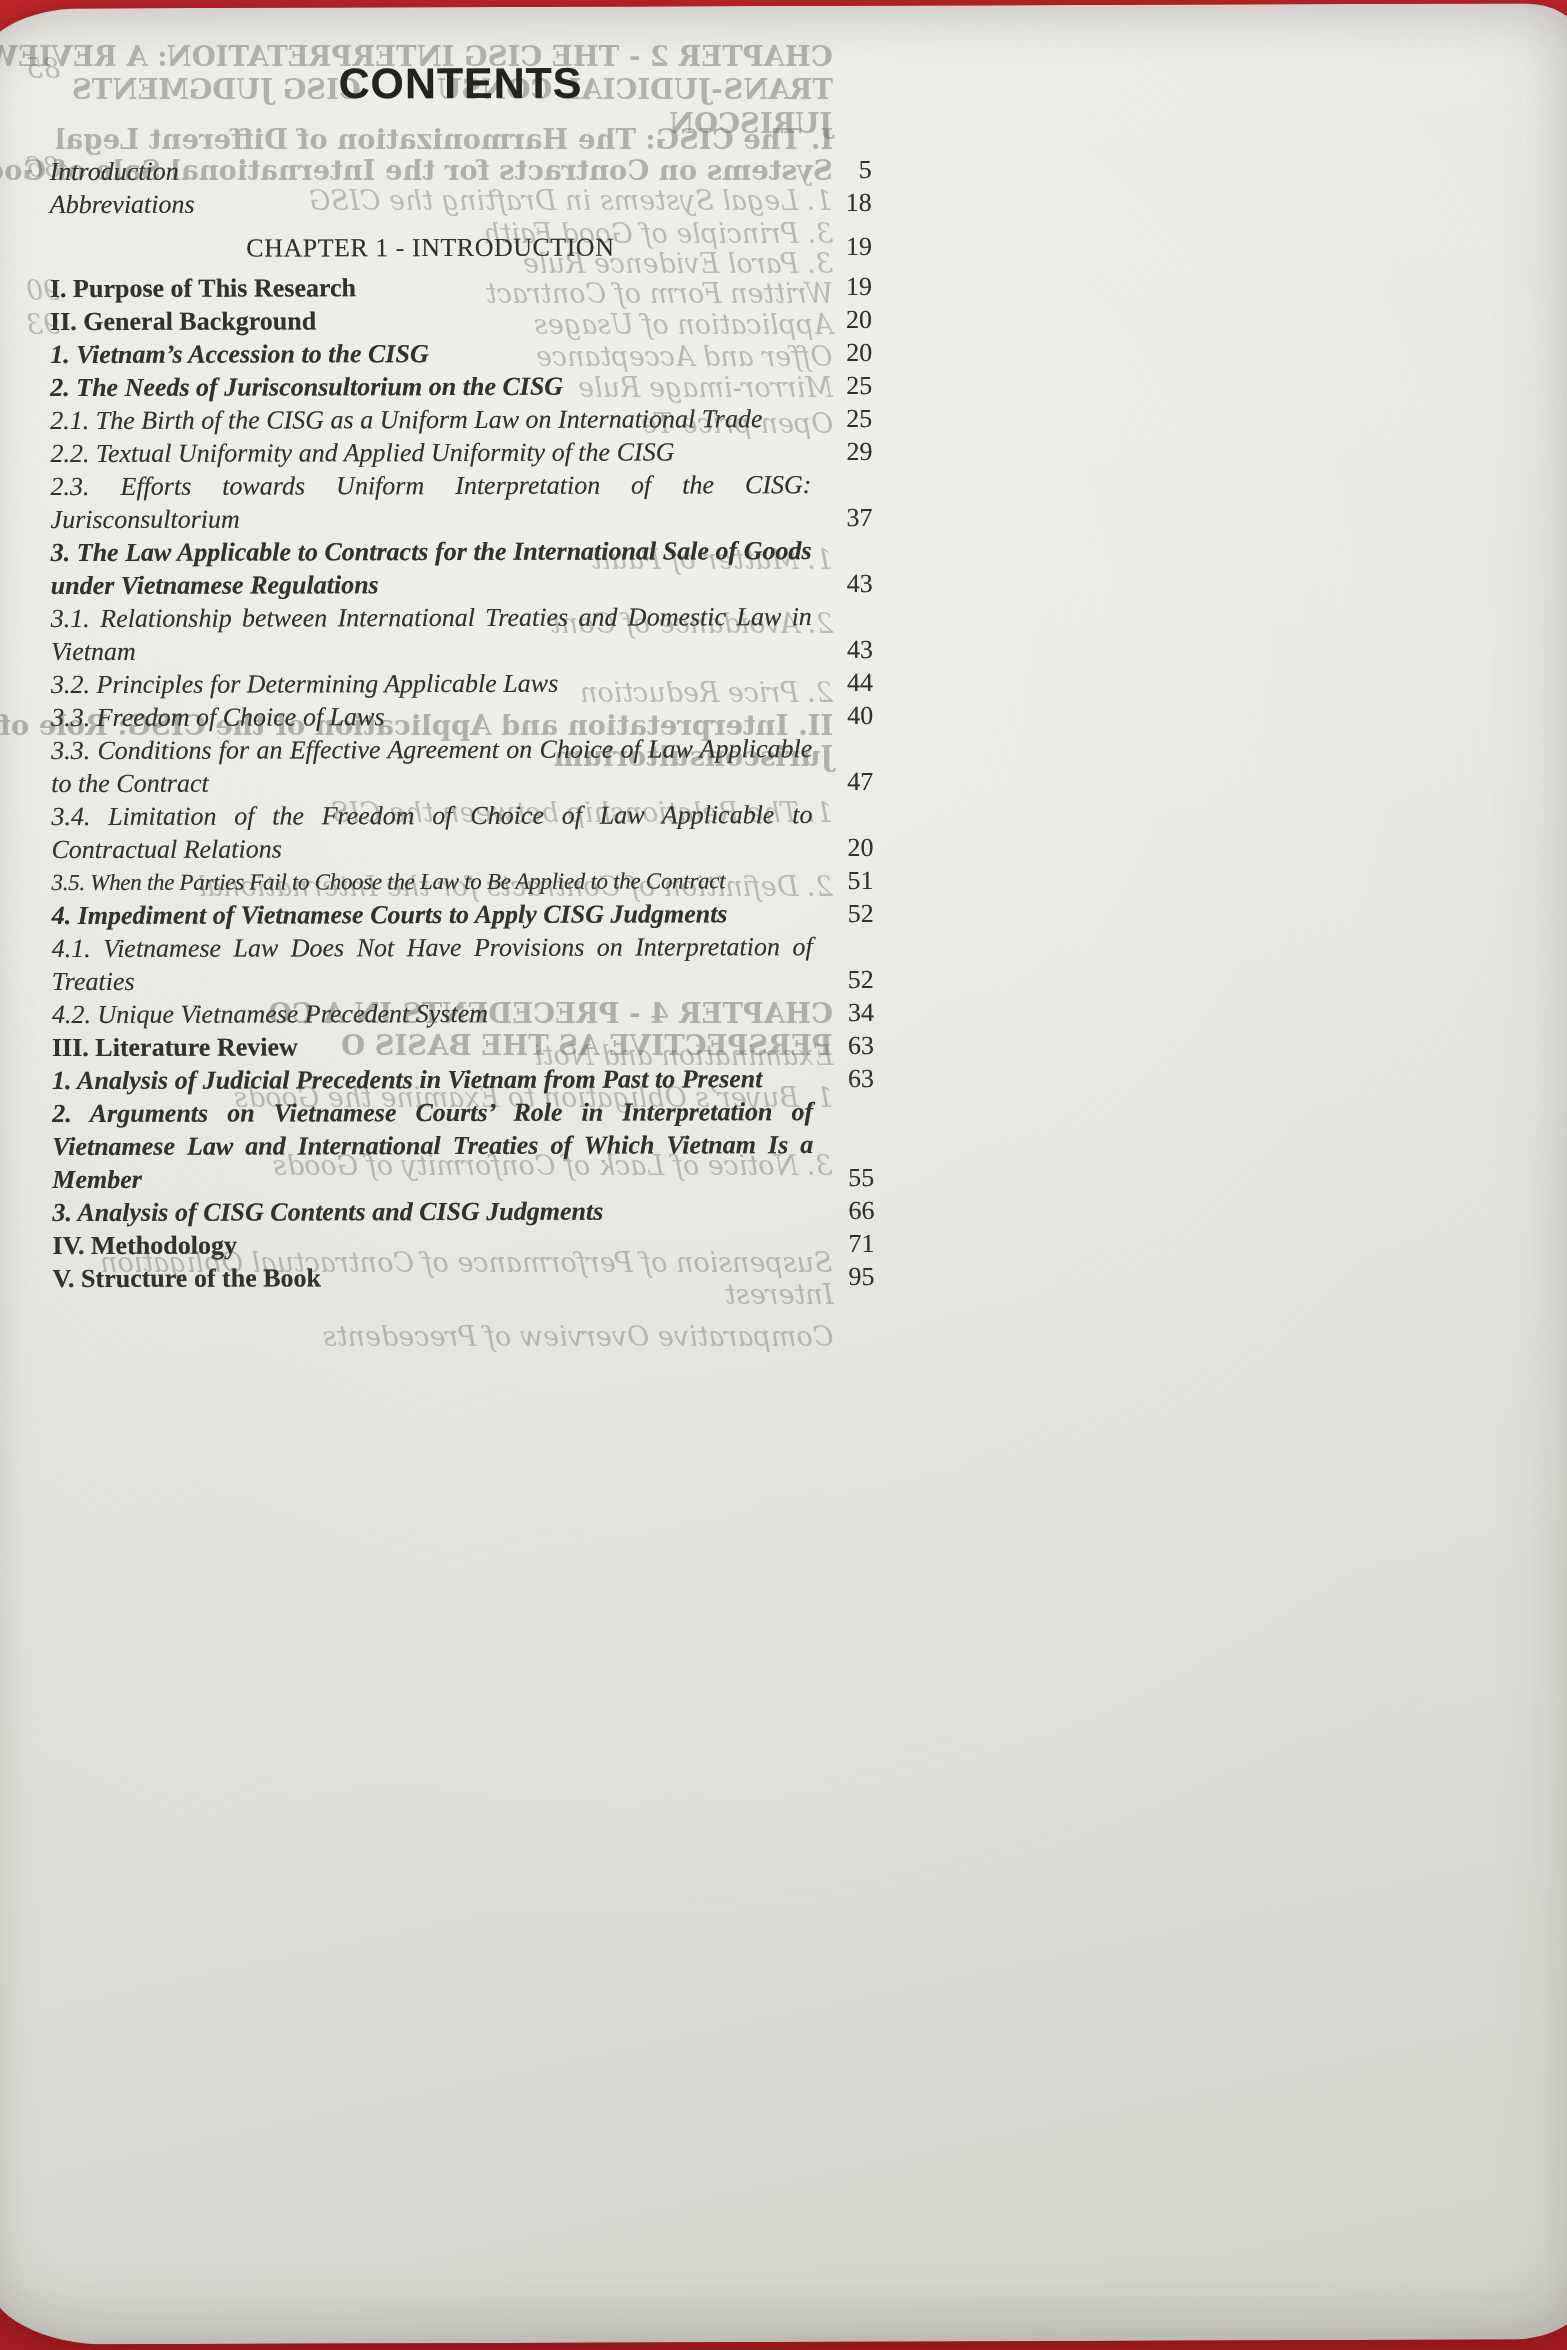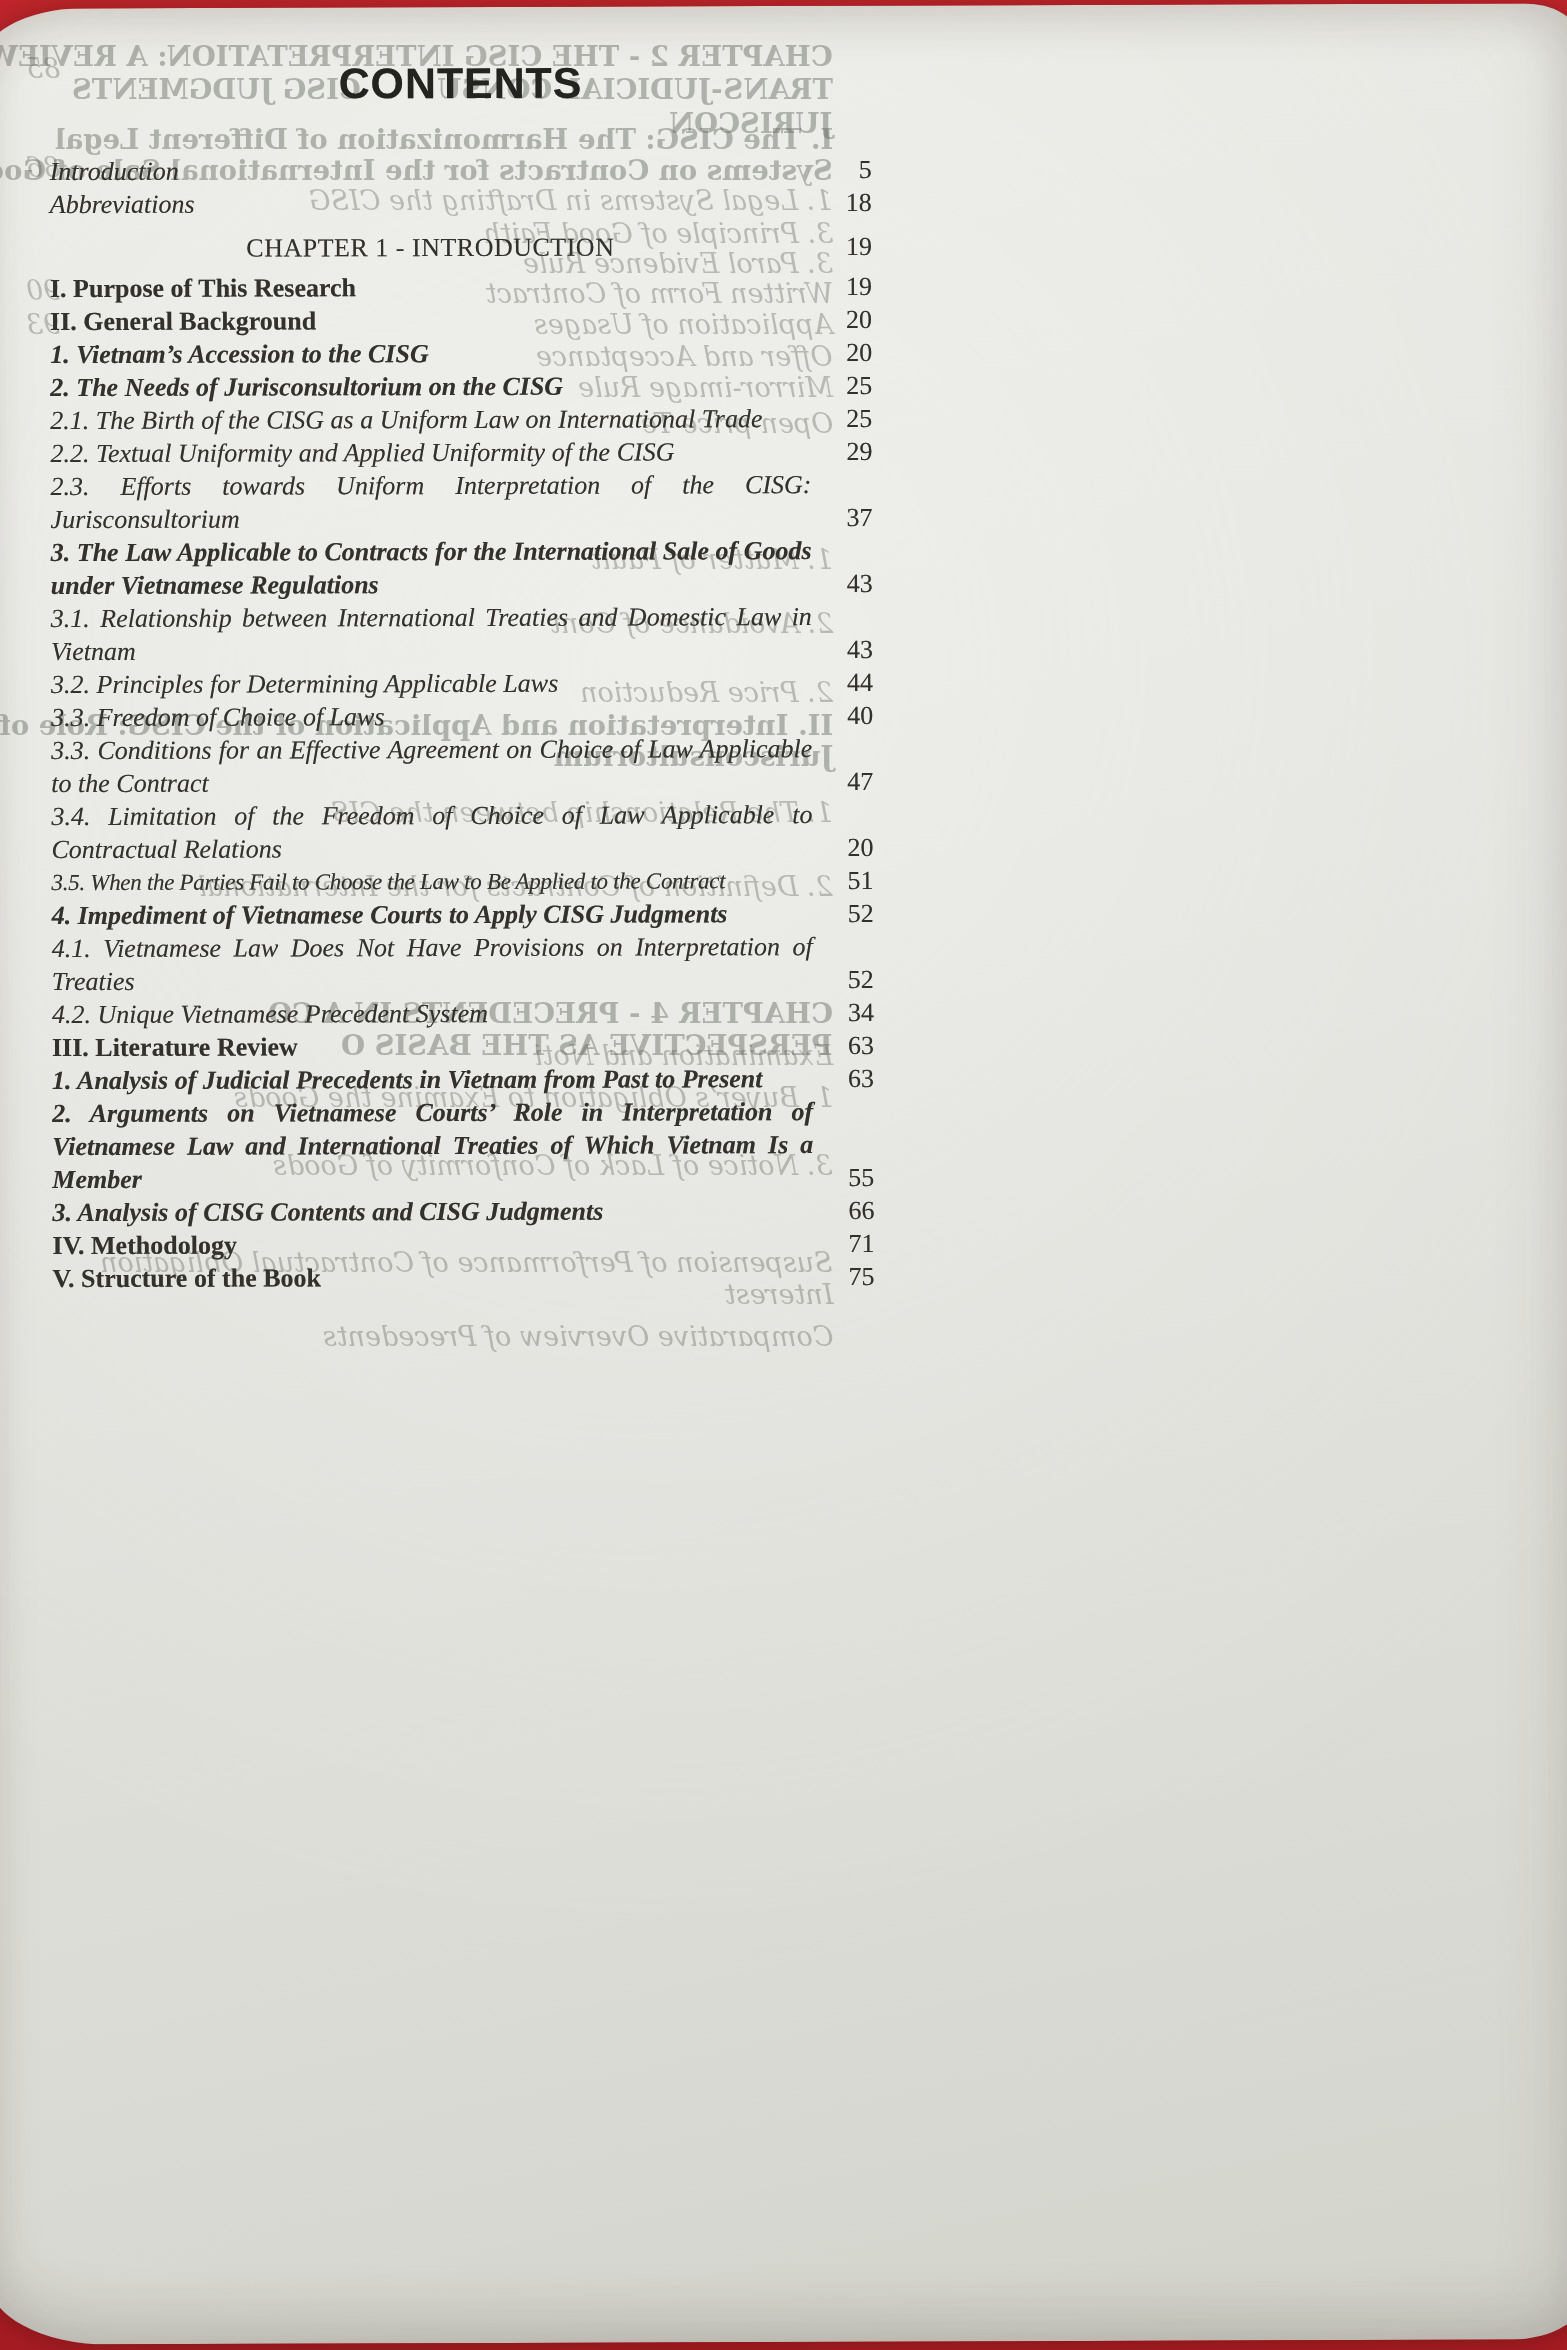--- a/index.html
+++ b/index.html
@@ -178,18 +178,18 @@
         <div class="entry bold-italic">
           <span class="label">3. Analysis of CISG Contents and CISG Judgments</span>
           <span class="pagenum">66</span>
         </div>
         <div class="entry bold">
           <span class="label">IV. Methodology</span>
           <span class="pagenum">71</span>
         </div>
         <div class="entry bold">
           <span class="label">V. Structure of the Book</span>
-          <span class="pagenum">75</span>
+          <span class="pagenum">95</span>
         </div>
       </div>
   </div>
 </div>
 
 
 </body></html>

